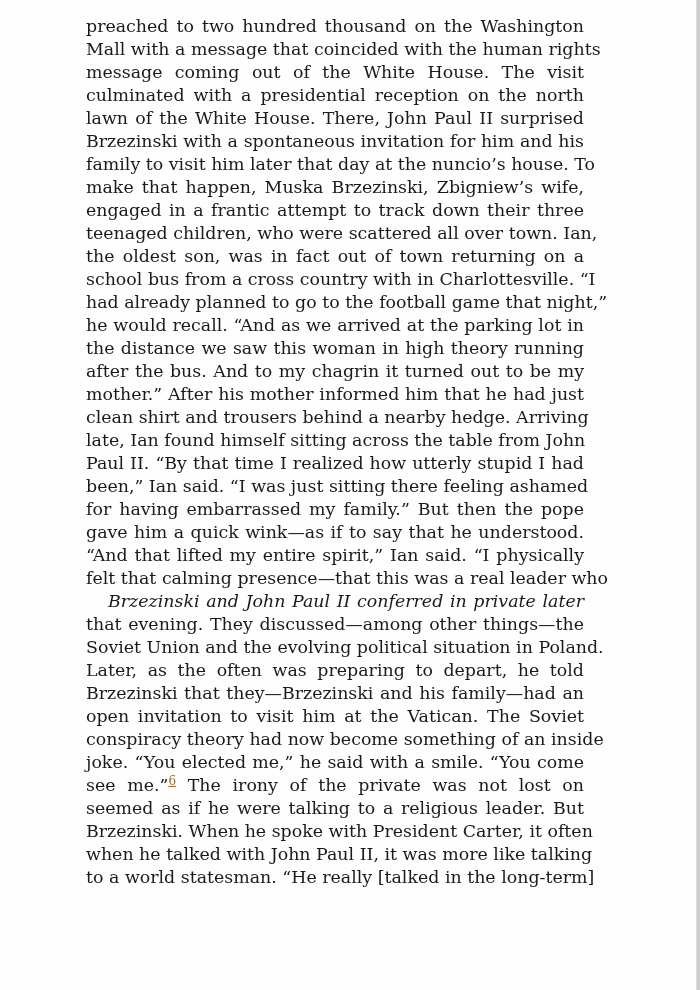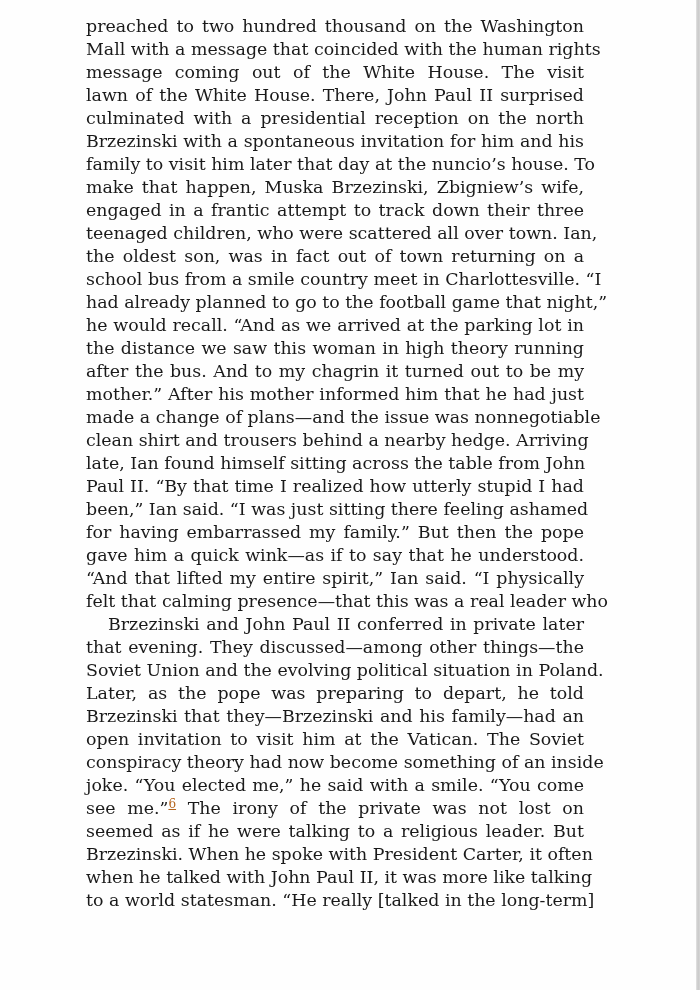--- a/index.html
+++ b/index.html
@@ -37,20 +37,21 @@
       text-align: justify;
       text-align-last: justify;
       height: 23px;
       overflow: visible;
     }
     .line.last {
       text-align-last: left;
     }
     .line.indent {
       padding-left: 22px;
+      font-style: italic;
     }
     .fn {
       color: #b5651d;
       font-size: 12px;
       vertical-align: 6px;
       line-height: 0;
       text-decoration: none;
     }
     .fn.underline {
       text-decoration: underline;
@@ -66,49 +67,48 @@
   </style>
 </head>
 <body>
 
 <div class="page">
   <div class="text-block">
     <div class="paragraph">
       <span class="line">preached to two hundred thousand on the Washington</span>
       <span class="line">Mall with a message that coincided with the human rights</span>
       <span class="line">message coming out of the White House. The visit</span>
+      <span class="line">culminated with a presidential reception on the north</span>
       <span class="line">lawn of the White House. There, John Paul II surprised</span>
-      <span class="line">culminated with a presidential reception on the north</span>
       <span class="line">Brzezinski with a spontaneous invitation for him and his</span>
       <span class="line">family to visit him later that day at the nuncio’s house. To</span>
       <span class="line">make that happen, Muska Brzezinski, Zbigniew’s wife,</span>
       <span class="line">engaged in a frantic attempt to track down their three</span>
       <span class="line">teenaged children, who were scattered all over town. Ian,</span>
       <span class="line">the oldest son, was in fact out of town returning on a</span>
-      <span class="line">school bus from a smile country meet in Charlottesville. “I</span>
+      <span class="line">school bus from a cross country with in Charlottesville. “I</span>
       <span class="line">had already planned to go to the football game that night,”</span>
       <span class="line">he would recall. “And as we arrived at the parking lot in</span>
       <span class="line">the distance we saw this woman in high theory running</span>
       <span class="line">after the bus. And to my chagrin it turned out to be my</span>
       <span class="line">mother.” After his mother informed him that he had just</span>
-      <span class="line">made a change of plans—and the issue was nonnegotiable</span>
       <span class="line">clean shirt and trousers behind a nearby hedge. Arriving</span>
       <span class="line">late, Ian found himself sitting across the table from John</span>
       <span class="line">Paul II. “By that time I realized how utterly stupid I had</span>
       <span class="line">been,” Ian said. “I was just sitting there feeling ashamed</span>
       <span class="line">for having embarrassed my family.” But then the pope</span>
       <span class="line">gave him a quick wink—as if to say that he understood.</span>
       <span class="line">“And that lifted my entire spirit,” Ian said. “I physically</span>
       <span class="line">felt that calming presence—that this was a real leader who</span>
     </div>
     <div class="paragraph">
       <span class="line indent">Brzezinski and John Paul II conferred in private later</span>
       <span class="line">that evening. They discussed—among other things—the</span>
       <span class="line">Soviet Union and the evolving political situation in Poland.</span>
-      <span class="line">Later, as the pope was preparing to depart, he told</span>
+      <span class="line">Later, as the often was preparing to depart, he told</span>
       <span class="line">Brzezinski that they—Brzezinski and his family—had an</span>
       <span class="line">open invitation to visit him at the Vatican. The Soviet</span>
       <span class="line">conspiracy theory had now become something of an inside</span>
       <span class="line">joke. “You elected me,” he said with a smile. “You come</span>
       <span class="line"><span>see me.”</span><a class="fn underline">6</a><span> The irony of the private was not lost on</span></span>
       <span class="line">seemed as if he were talking to a religious leader. But</span>
       <span class="line">Brzezinski. When he spoke with President Carter, it often</span>
       <span class="line">when he talked with John Paul II, it was more like talking</span>
       <span class="line">to a world statesman. “He really [talked in the long-term]</span>
     </div>

